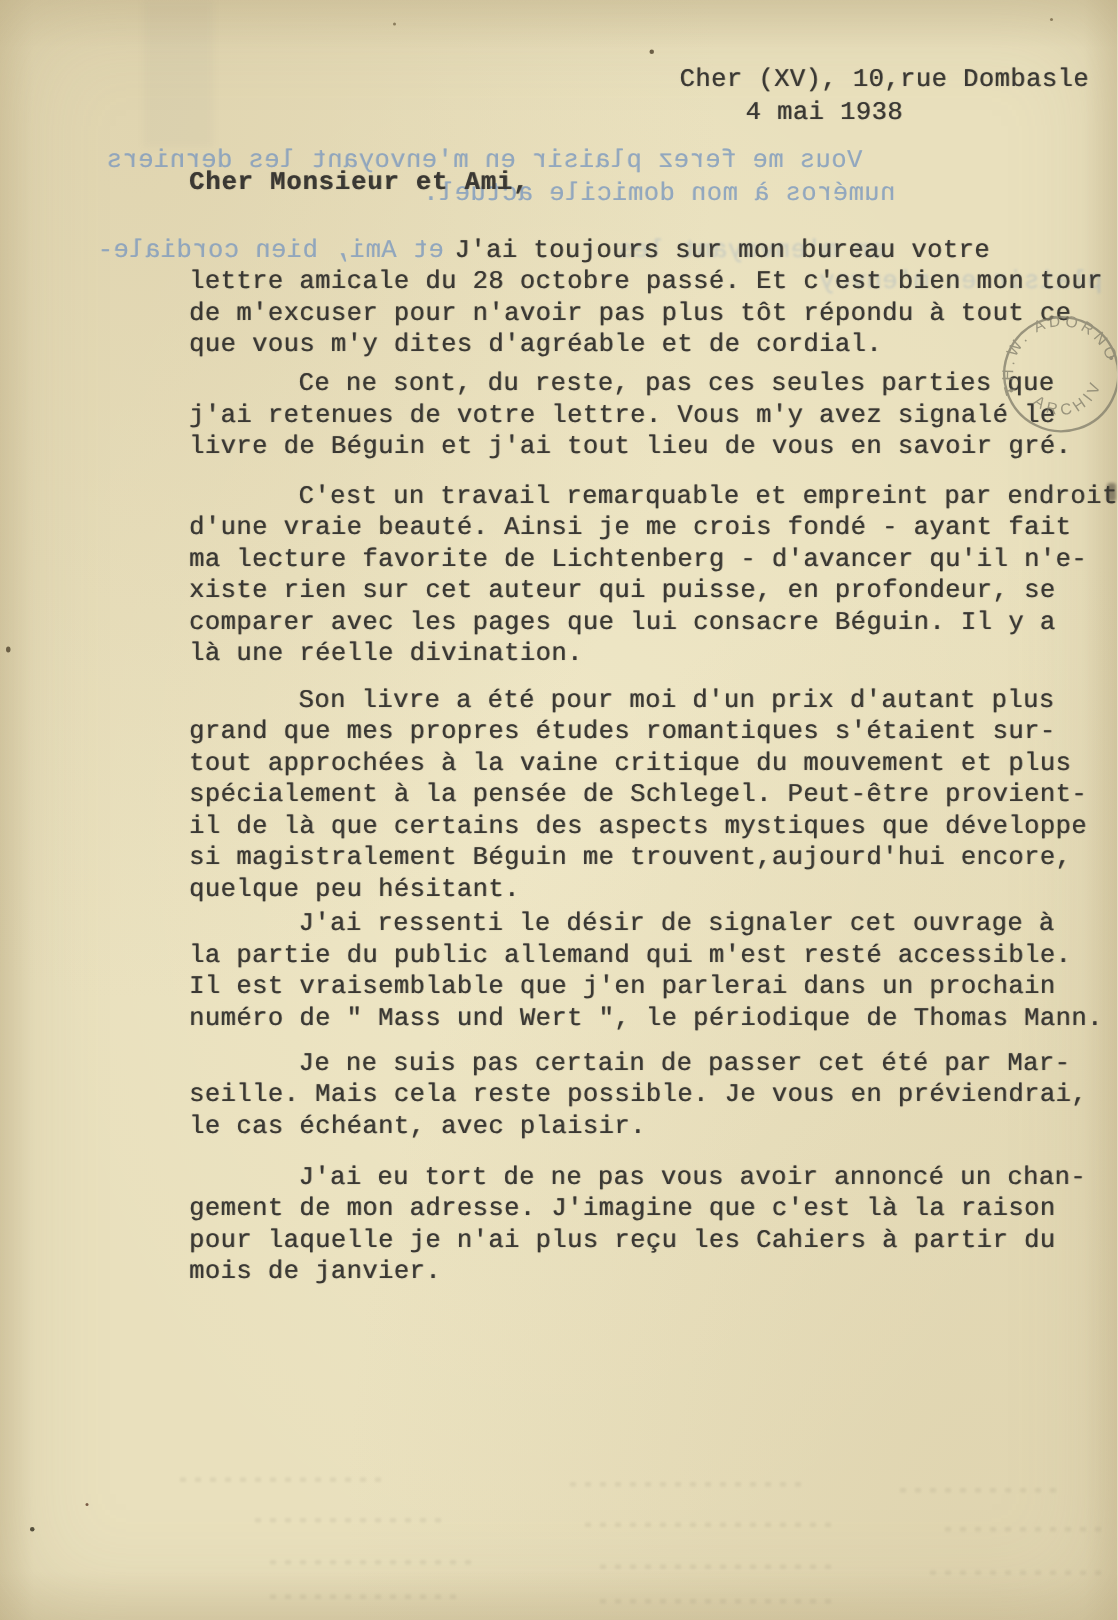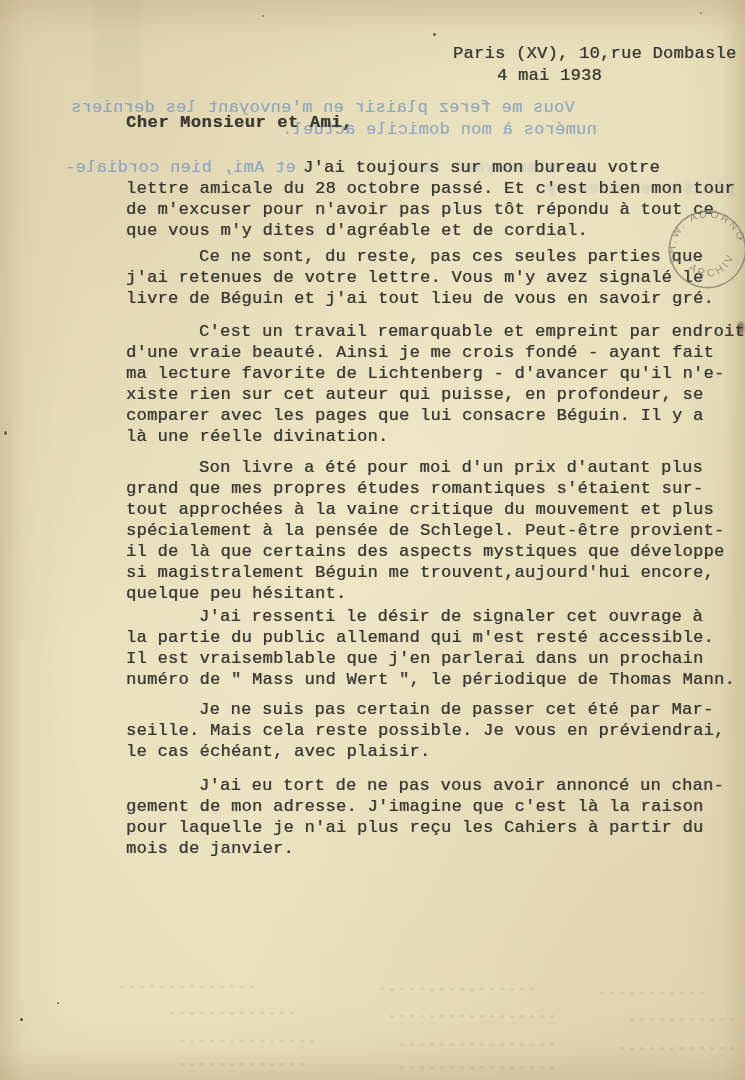--- a/index.html
+++ b/index.html
@@ -37,21 +37,21 @@
   .edge-smudge{position:absolute;left:738px;top:322px;width:6px;height:12px;
         background:rgba(60,55,45,.5);filter:blur(1.2px);border-radius:2px;}
 </style>
 </head>
 <body>
 
 <div class="page">
 
   <div class="band"></div>
 
-  <div class="txt" style="left:453px;top:43px;">Paris (XV), 10,rue Dombasle</div>
+  <div class="txt" style="left:453px;top:43px;">Cher (XV), 10,rue Dombasle</div>
   <div class="txt" style="left:497px;top:65px;">4 mai 1938</div>
 
   <div class="mirror" style="left:70px;top:97px;width:505px;">Vous me ferez plaisir en m'envoyant les derniers</div>
   <div class="mirror" style="left:281px;top:119px;width:316px;">numéros à mon domicile actuel.</div>
   <div class="mirror" style="left:68px;top:157px;width:228px;">et Ami, bien cordiale-</div>
   <div class="mirror ghost" style="left:350px;top:157px;width:240px;">en m'envoyant les</div>
   <div class="mirror ghost" style="left:545px;top:178px;width:190px;">plaisir en m'envoy</div>
 
   <div class="txt salut" style="left:126px;top:112px;">Cher Monsieur et Ami,</div>
 

